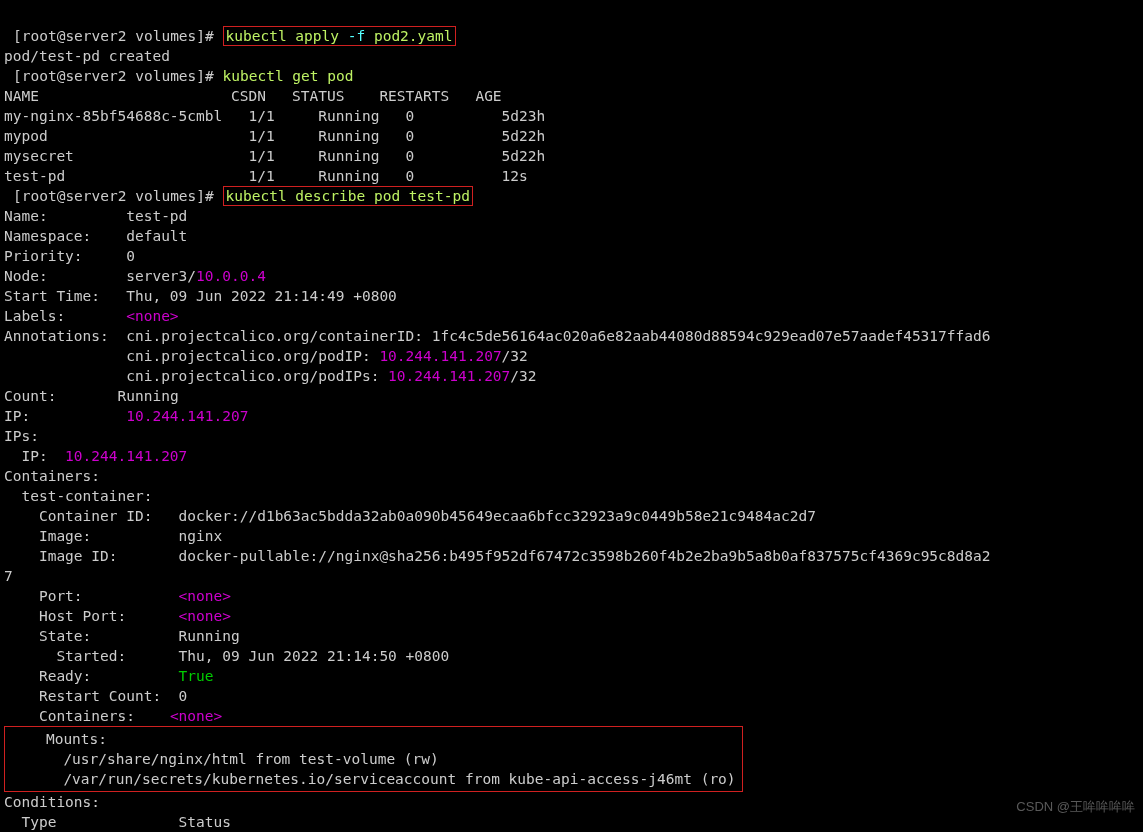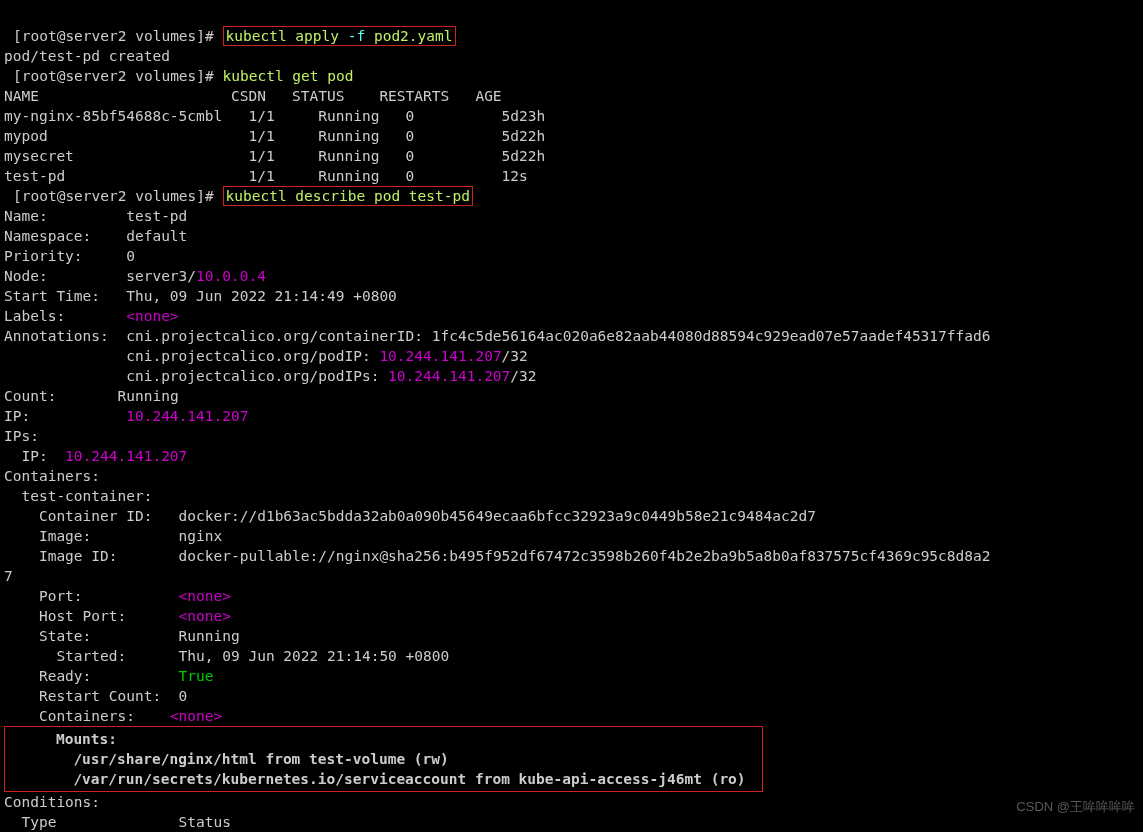--- a/index.html
+++ b/index.html
@@ -25,24 +25,23 @@
   .none-val { color: #cd00cd; }
   .val-true { color: #00cd00; }
   .box-red {
     border: 1px solid #d02020;
     padding: 0 2px 0 2px;
     display: inline-block;
     line-height: 18px;
   }
   .box-red-multi {
     border: 1px solid #d02020;
-    padding: 2px 16px;
+    padding: 2px 6px;
     display: inline-block;
     line-height: 20px;
-    font-weight: bold;
   }
   .watermark {
     position: absolute;
     right: 8px;
     bottom: 15px;
     color: #777;
     font-family: sans-serif;
     font-size: 13px;
     opacity: 0.75;
   }

